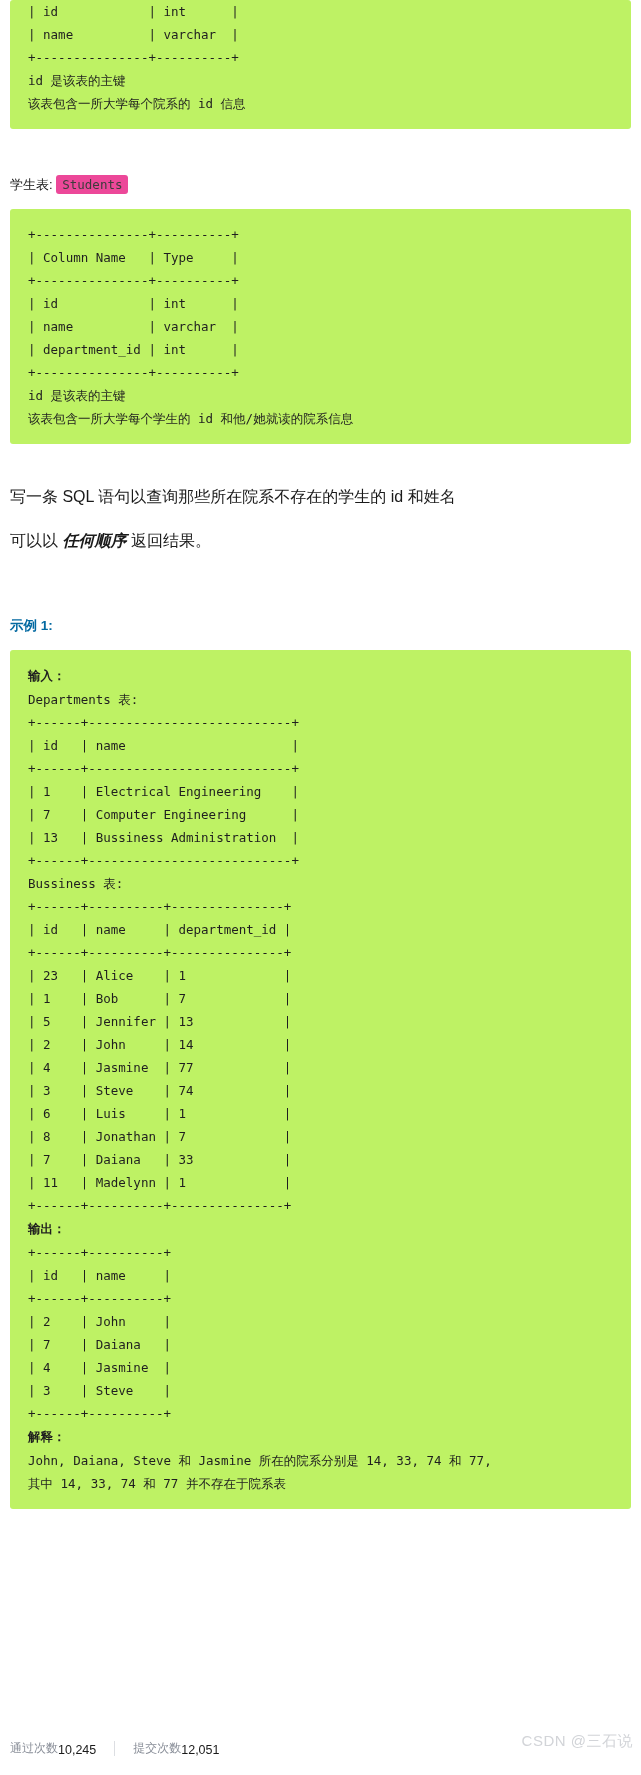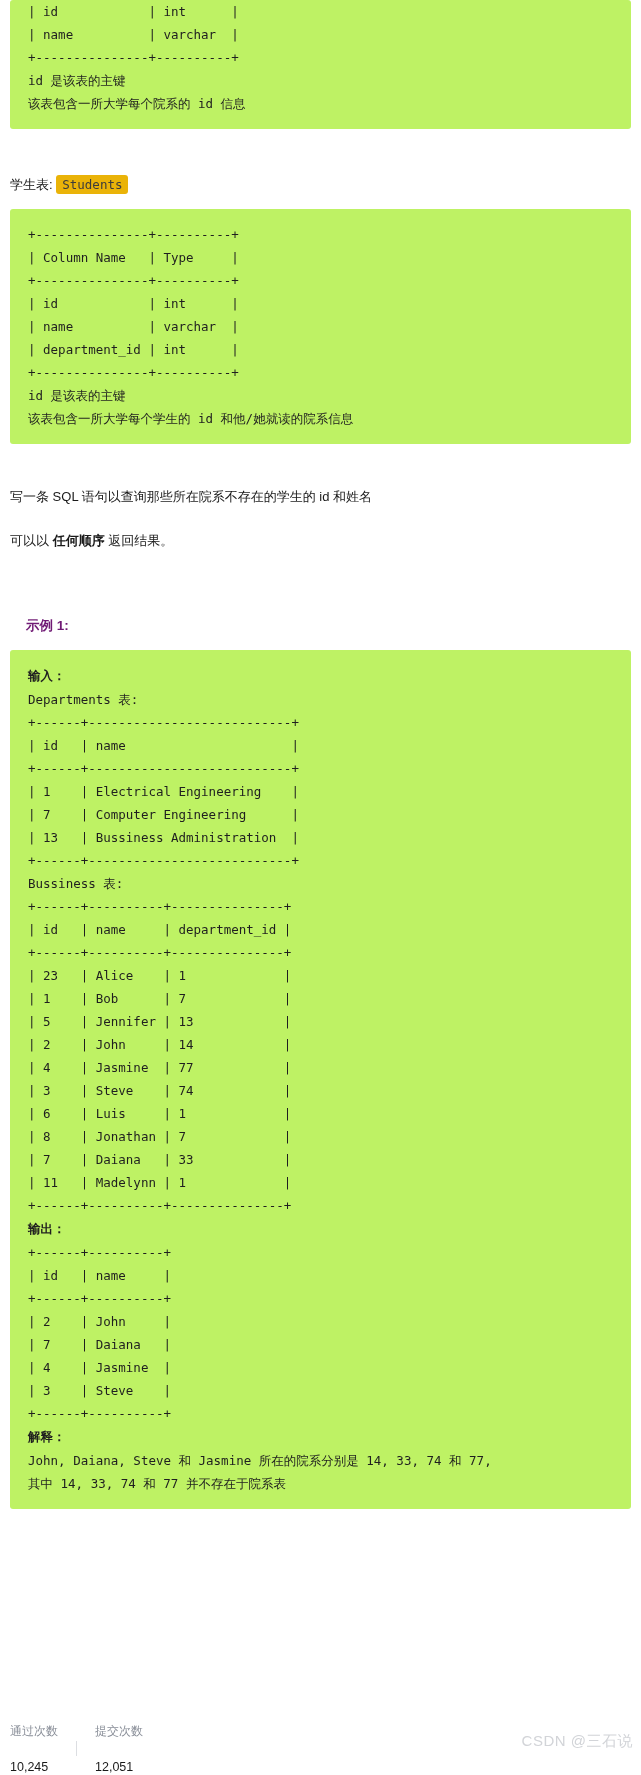--- a/index.html
+++ b/index.html
@@ -50,43 +50,44 @@
 
   
   .label-line {
     margin: 0 10px;
     padding: 0;
     font-size: 13px;
     line-height: 20px;
     color: #1a1a1a;
   }
   .inline-code {
-    background: #eab308;
+    background: #ec4899;
     border-radius: 3px;
     padding: 2px 6px;
     font-family: "DejaVu Sans Mono", "Liberation Mono", monospace;
     font-size: 12.5px;
     color: #3c3c3c;
   }
 
   
   .para {
     margin: 0 10px;
-    font-size: 13px;
+    font-size: 16px;
     line-height: 22px;
     color: #1a1a1a;
   }
   .para .strong {
     font-weight: bold;
+    font-style: italic;
   }
   .heading {
-    margin: 0 26px;
+    margin: 0 10px;
     font-size: 13.5px;
     font-weight: bold;
-    color: #701a75;
+    color: #0369a1;
     line-height: 20px;
   }
   .sp-14 { height: 14px; }
   .sp-18 { height: 18px; }
   .sp-22 { height: 22px; }
   .sp-42 { height: 42px; }
   .sp-46 { height: 46px; }
 
   
   .footer {
@@ -95,24 +96,23 @@
     right: 0;
     bottom: 10px;
     height: 34px;
     padding: 0 10px;
     box-sizing: border-box;
     display: flex;
     align-items: center;
   }
   .stat {
     display: flex;
-    align-items: flex-start;
-    gap: 20px;
+    align-items: flex-end;
+    gap: 0;
     font-size: 12px;
-    flex-direction: column;
   }
   .stat-label {
     color: #8a8f99;
   }
   .stat-value {
     color: #1a1a1a;
     font-weight: normal;
     font-size: 12.5px;
   }
   .divider {

